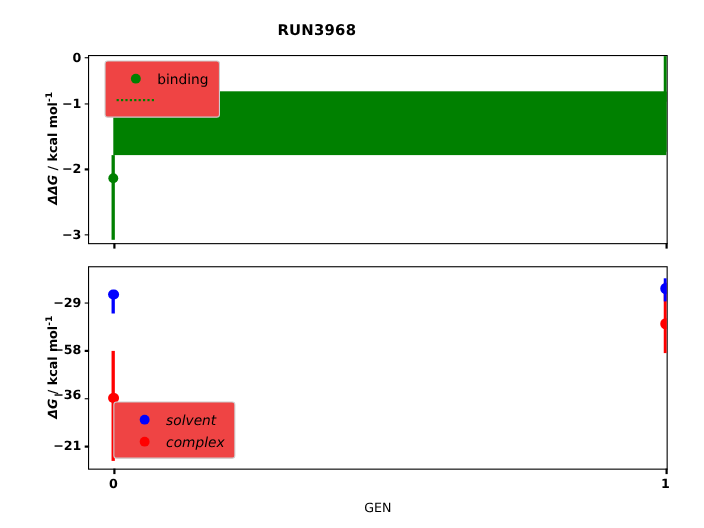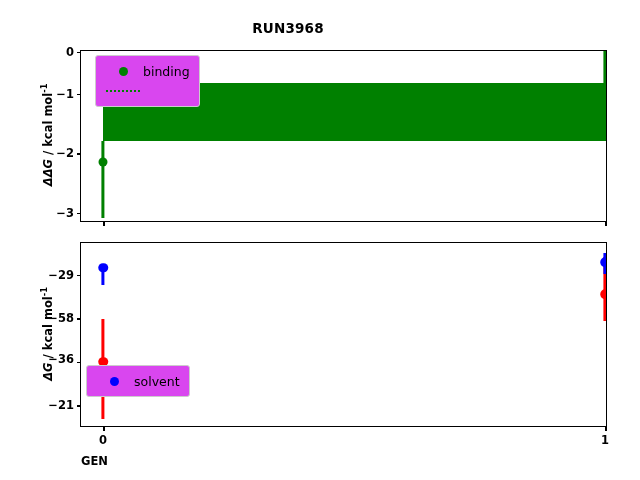--- a/index.html
+++ b/index.html
@@ -41,43 +41,43 @@
     position:absolute;
     transform-origin:50% 50%;
     transform:rotate(-90deg);
     font-size:11.5px;font-weight:bold;color:#000;white-space:nowrap;
     text-align:center;
   }
   #ylabel-top{left:-34px;top:50%;width:160px;margin-left:-80px;margin-top:-9px;}
   #ylabel-bottom{left:-34px;top:50%;width:160px;margin-left:-80px;margin-top:-9px;}
   .xlabel{
     position:absolute;left:0;width:100%;top:100%;margin-top:28px;
-    text-align:left;font-size:11.5px;font-weight:bold;color:#000;
+    text-align:center;font-size:11.5px;font-weight:normal;color:#000;
   }
   
   .band{position:absolute;background:#008000;}
   .errbar{position:absolute;width:3.2px;transform:translateX(-50%);}
   .errbar.green{background:#008000;}
   .errbar.blue{background:#0000ff;}
   .errbar.red{background:#ff0000;}
   .dot{position:absolute;border-radius:50%;transform:translate(-50%,-50%);}
   .dot.green{background:#008000;}
   .dot.blue{background:#0000ff;}
   .dot.red{background:#ff0000;}
   
   .legend{
     position:absolute;
-    background:#d946ef;
+    background:#ef4444;
     border:1px solid #cccccc;
     border-radius:3px;
     padding:5px 9px 5px 7px;
     box-sizing:border-box;
   }
   #legend-top{left:14px;top:4px;}
-  #legend-bottom{left:5px;top:122px;}
+  #legend-bottom{left:22px;top:122px;font-style:italic;}
   .legend-row{display:flex;align-items:center;height:20px;}
   .legend-key{width:40px;display:flex;align-items:center;justify-content:center;}
   .legend-dot{width:9px;height:9px;border-radius:50%;}
   .legend-dot.green{background:#008000;}
   .legend-dot.blue{background:#0000ff;}
   .legend-dot.red{background:#ff0000;}
   .legend-dash{width:34px;height:0;border-top:2.2px dotted #008000;}
   .legend-label{
     font-size:12.5px;color:#000;white-space:nowrap;
     font-family:"DejaVu Sans", sans-serif;
@@ -173,16 +173,22 @@
       <div class="dot blue" style="left:524px;top:19.3px;width:9.5px;height:9.5px"></div>
     </div>
 
     <div class="legend" id="legend-bottom">
       <div class="legend-row">
         <span class="legend-key">
           <span class="legend-dot blue"></span>
         </span>
         <span class="legend-label">solvent</span>
       </div>
+      <div class="legend-row">
+        <span class="legend-key">
+          <span class="legend-dot red"></span>
+        </span>
+        <span class="legend-label">complex</span>
+      </div>
     </div>
   </div>
 
 </div>
 
 </body></html>

